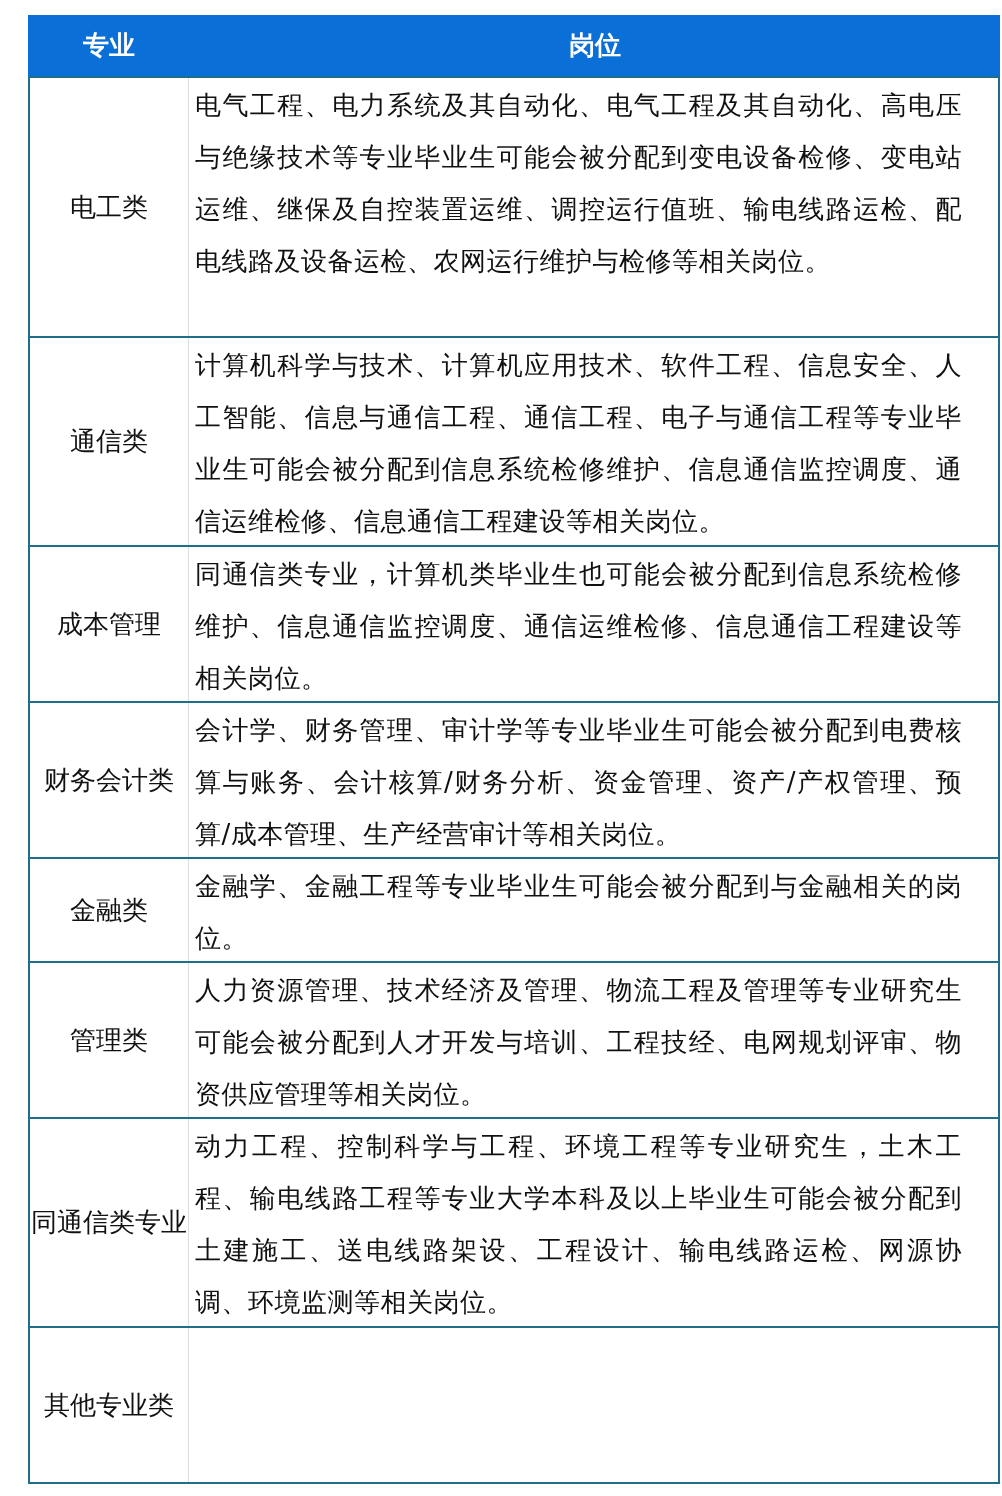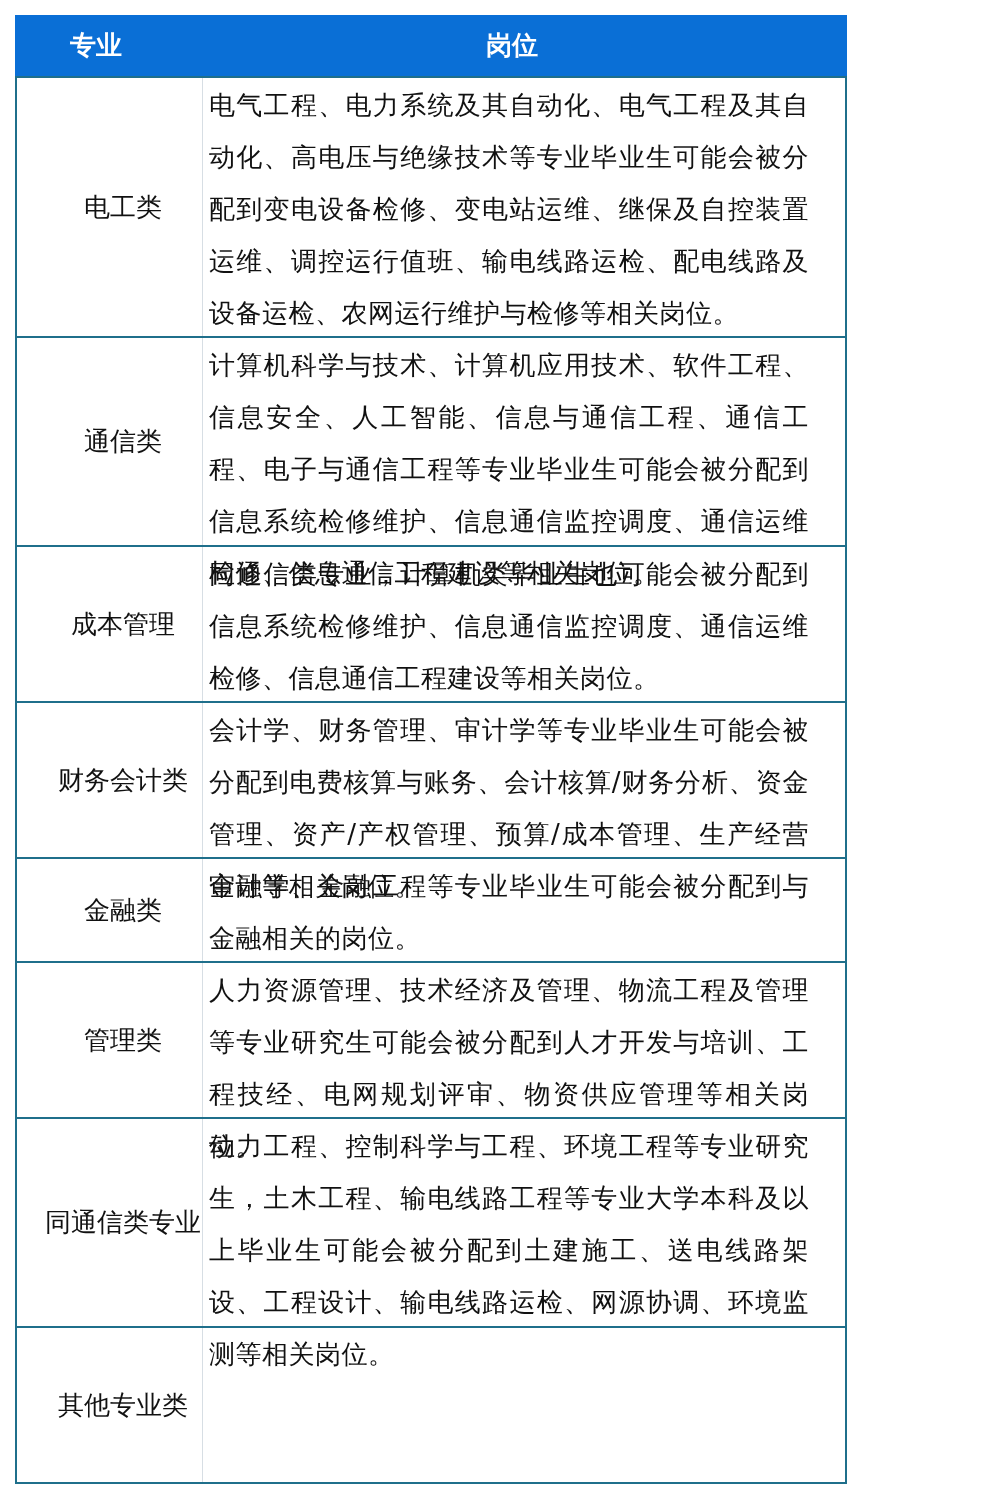--- a/index.html
+++ b/index.html
@@ -9,23 +9,23 @@
     }
     body {
       width: 1002px;
       height: 1496px;
       position: relative;
       overflow: hidden;
       font-family: "DejaVu Sans", "Liberation Sans", sans-serif;
     }
     .table {
       position: absolute;
-      left: 15px;
+      left: 28px;
       top: 15px;
-      width: 832px;
+      width: 972px;
       border: 2px solid #1f6f8b;
       border-top: none;
       box-sizing: border-box;
     }
     .header {
       display: flex;
       height: 61px;
       background: #0a6fd6;
       color: #ffffff;
       font-weight: bold;
@@ -54,21 +54,20 @@
       width: 158px;
       flex: none;
       border-right: 1px solid #d7dee4;
       display: flex;
       align-items: center;
       justify-content: center;
       font-size: 26px;
       color: #111111;
       text-align: center;
       white-space: nowrap;
-      padding-left: 27px;
     }
     .row .job {
       flex: 1;
       padding: 1px 36px 0 6px;
       font-size: 26px;
       line-height: 52px;
       color: #111111;
       letter-spacing: 0.5px;
       text-align: justify;
     }

